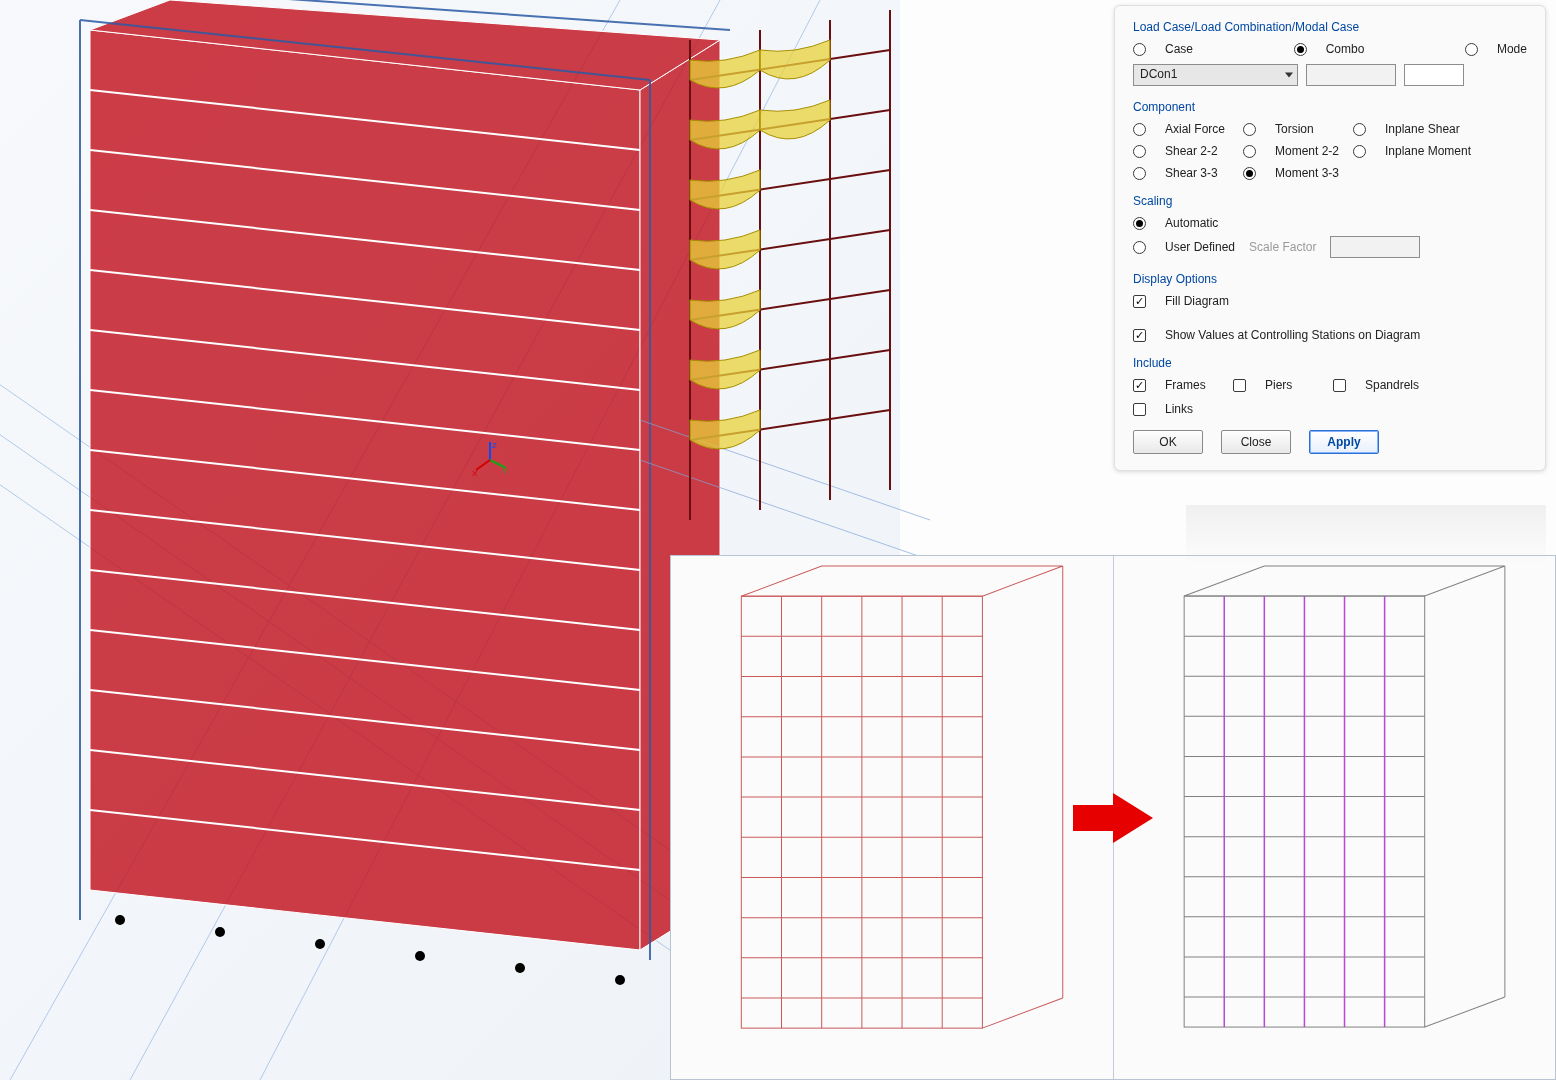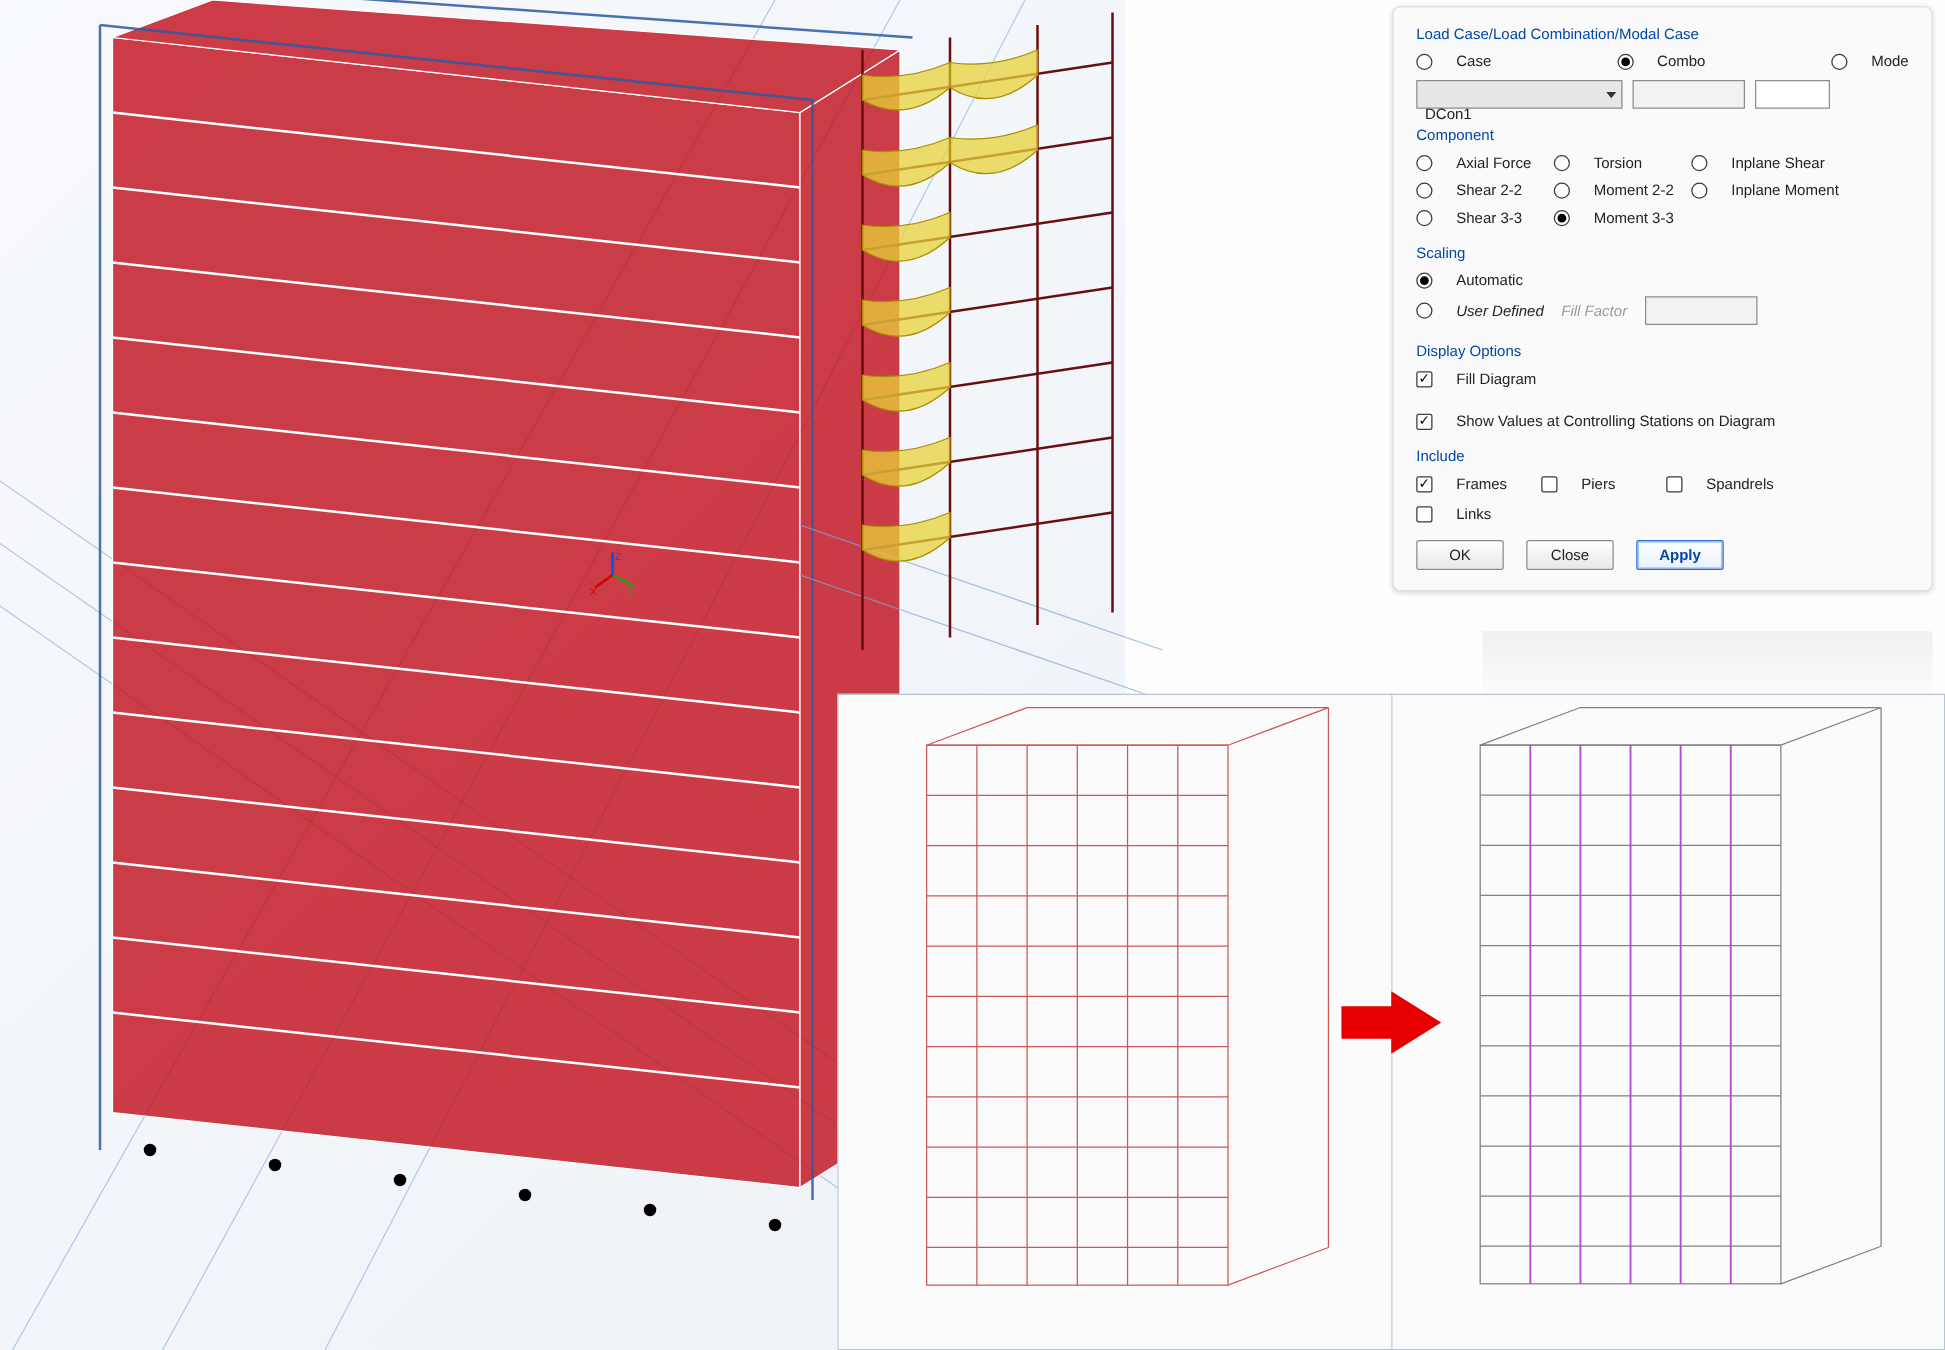--- a/index.html
+++ b/index.html
@@ -90,35 +90,35 @@
   }
   .check .box { border-radius:2px; }
   .check.checked .box::after {
     content:"✓"; font-size:11px; line-height:1; color:#000;
   }
   .sel-wrap { display:flex; gap:8px; margin-top:8px; }
   .select, .textbox {
     height:22px;
     border:1px solid #8d8d8d;
     background:#ececec;
-    padding:19px 20px 2px 6px;
+    padding:2px 20px 2px 6px;
     font-size:12px;
     position:relative;
   }
   .select#case-select { width:165px; background:#e7e7e7; }
   .select .caret {
     position:absolute; right:4px; top:50%; transform:translateY(-50%);
     border-left:4px solid transparent;
     border-right:4px solid transparent;
     border-top:5px solid #333;
   }
   .textbox { background:#fff; }
   .textbox.small { width:90px; }
   .textbox.readonly { background:#f2f2f2; color:#9a9a9a; }
-  .scale-row { display:flex; align-items:center; gap:14px; margin-top:6px;font-style:italic; }
+  .scale-row { display:flex; align-items:center; gap:14px; margin-top:6px; }
   .scale-row .lbl { color:#9a9a9a; font-size:12px; }
   .btns { display:flex; justify-content:flex-start; gap:18px; margin-top:8px; }
   .btn {
     min-width:70px; height:24px;
     border:1px solid #8a8a8a;
     background:linear-gradient(#fefefe,#e8e8e8);
     font-size:12px;
     display:flex; align-items:center; justify-content:center;
     cursor:pointer;
     border-radius:2px;
@@ -316,21 +316,21 @@
     <span class="sect-title">Scaling</span>
     <label class="radio selected">
         <span class="dot"></span>
         <span>Automatic</span>
       </label>
     <div class="scale-row">
       <label class="radio">
           <span class="dot"></span>
           <span>User Defined</span>
         </label>
-      <span class="lbl">Fill Factor</span>
+      <span class="lbl">Scale Factor</span>
       <div class="textbox small readonly"></div>
     </div>
   </fieldset>
 
   <fieldset>
     <span class="sect-title">Display Options</span>
     <label class="check checked">
         <span class="box"></span>
         <span>Fill Diagram</span>
       </label><br>

